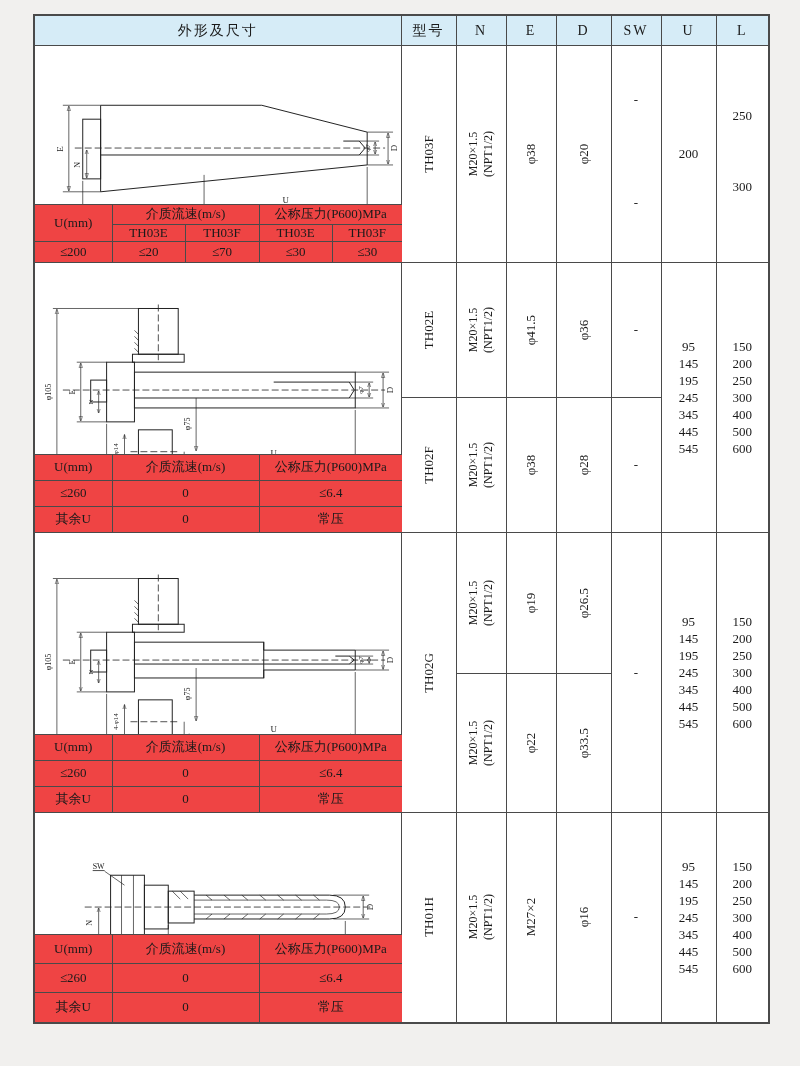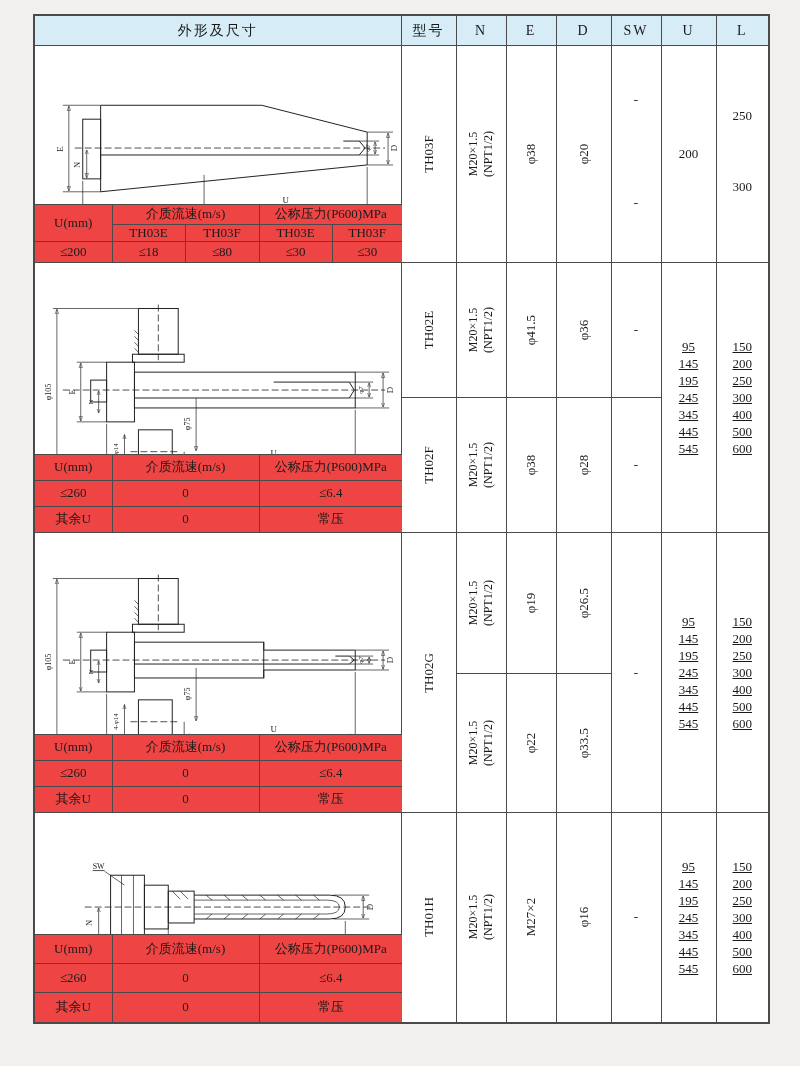--- a/index.html
+++ b/index.html
@@ -28,21 +28,21 @@
   td.shape-cell{position:relative;vertical-align:top;background:#fff;}
   td.relcell{position:relative;}
   .rot{
     position:absolute;top:50%;left:50%;
     transform:translate(-50%,-50%) rotate(-90deg);
     white-space:nowrap;font-size:13px;text-align:center;
   }
   .rot .ln{display:block;line-height:1.25;}
   .rot.small{font-size:12px;}
   .stk{display:flex;flex-direction:column;align-items:center;justify-content:space-between;box-sizing:border-box;margin:0 auto;}
-  .vals span{display:block;line-height:17px;font-size:13px;text-decoration:underline;}
+  .vals span{display:block;line-height:17px;font-size:13px;}
   table.mini{
     position:absolute;left:0;right:0;bottom:0;width:100%;
     border-collapse:collapse;background:#ef4444;font-size:13px;table-layout:fixed;
   }
   table.mini td{
     border:1px solid #4a4a4a;text-align:center;padding:0;font-weight:normal;
   }
   table.mini td:first-child{border-left:none;}
   table.mini td:last-child{border-right:none;}
   table.mini tr:last-child td{border-bottom:none;}
@@ -139,22 +139,22 @@
           <td colspan="2">公称压力(P600)MPa</td>
         </tr>
         <tr style="height:17px">
           <td>TH03E</td>
           <td>TH03F</td>
           <td>TH03E</td>
           <td>TH03F</td>
         </tr>
         <tr style="height:21px">
           <td>≤200</td>
-          <td>≤18</td>
-          <td>≤80</td>
+          <td>≤20</td>
+          <td>≤70</td>
           <td>≤30</td>
           <td>≤30</td>
         </tr>
       </tbody>
             </table>
     </td>
     <td class="relcell">
       <span class="rot">TH03F</span>
     </td>
     <td class="relcell">

